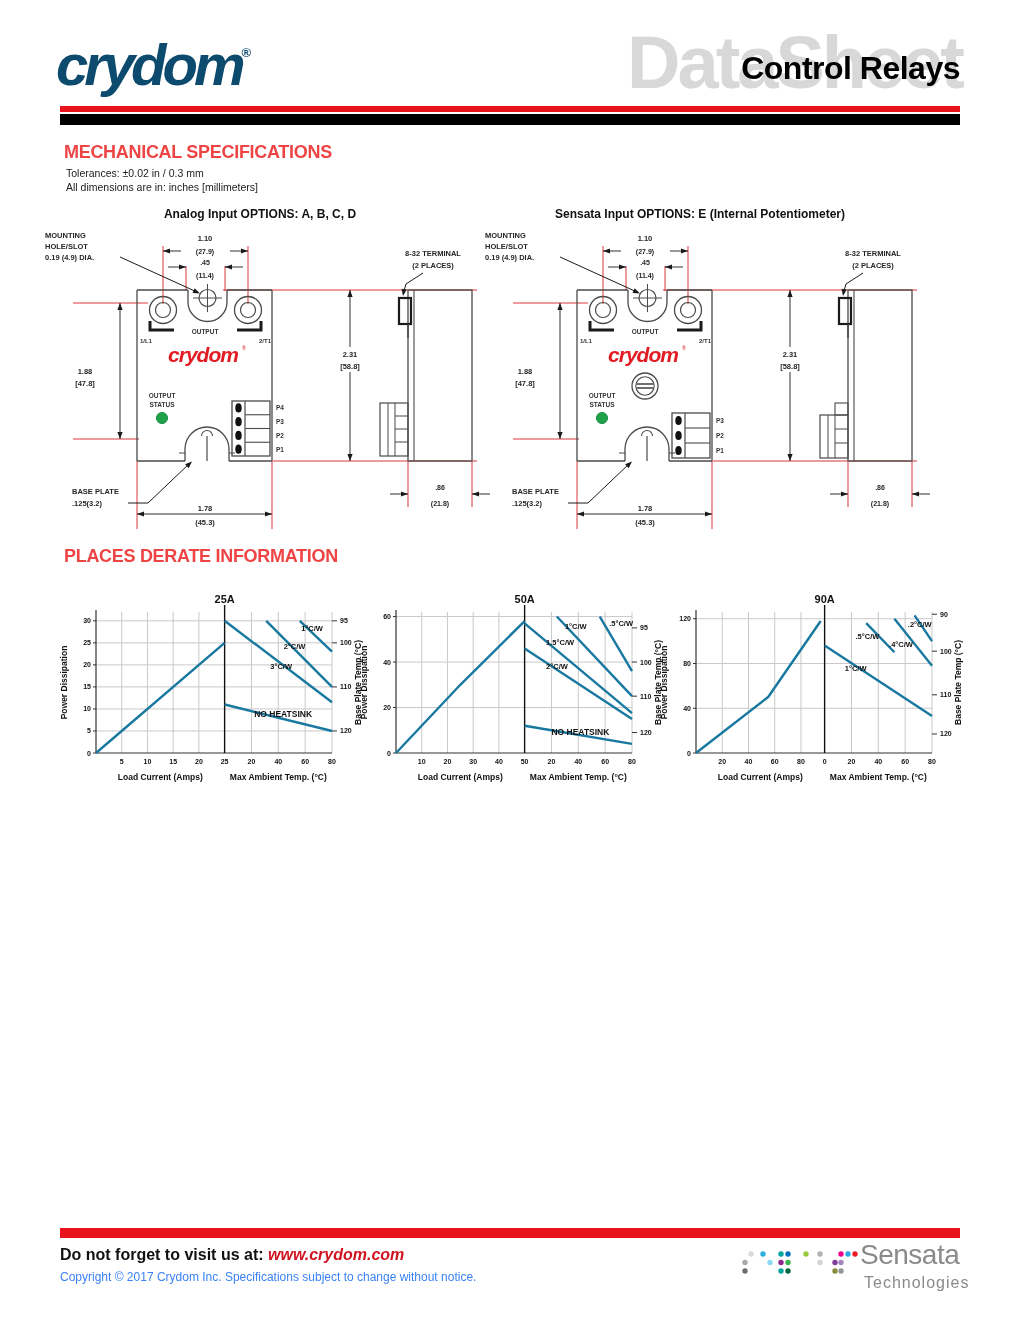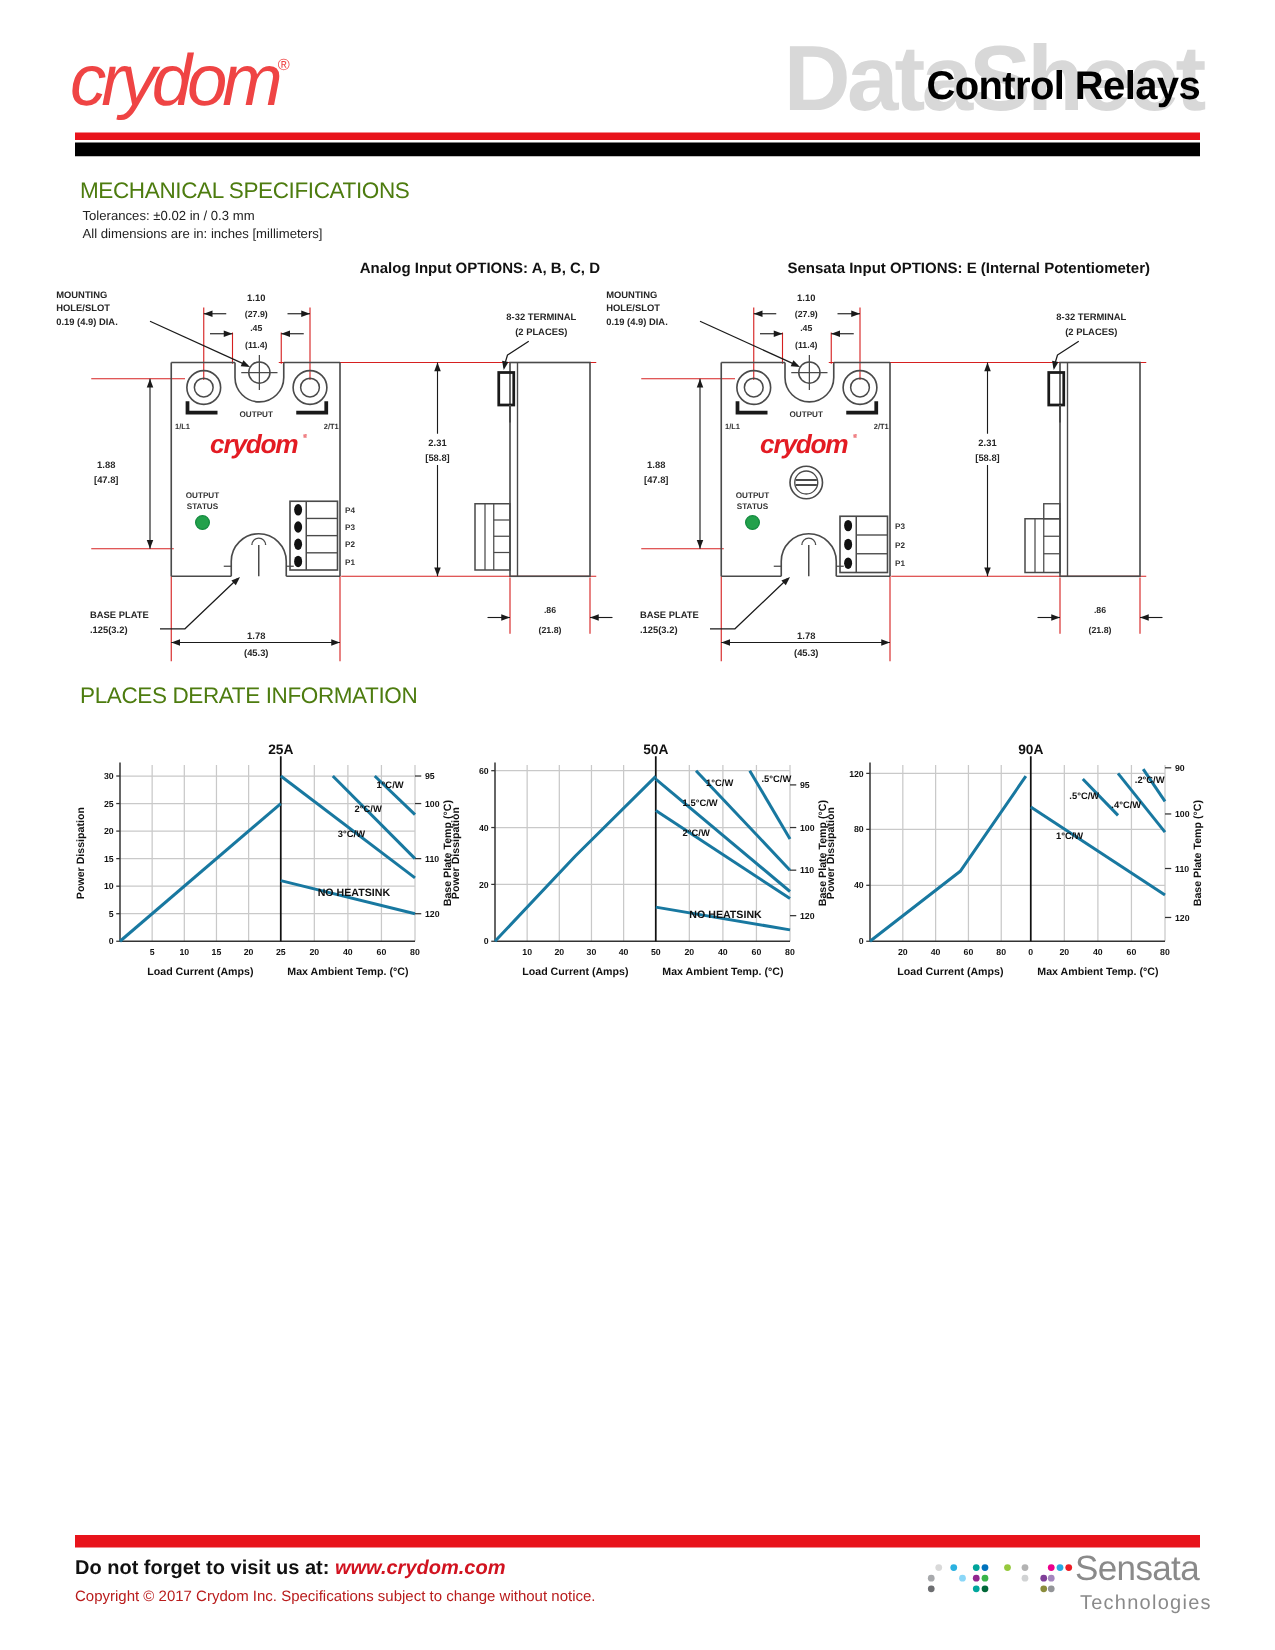--- a/index.html
+++ b/index.html
@@ -1,39 +1,39 @@
 <!DOCTYPE html>
 <html><head>
 <meta charset="utf-8">
 <style>
   html,body{margin:0;padding:0}
   body{width:1020px;height:1320px;background:#fff;position:relative;
        font-family:"Liberation Sans",sans-serif;color:#111;overflow:hidden}
   .abs{position:absolute}
-  .logo{left:56px;top:36px;font-size:58px;font-weight:normal;font-style:italic;
-        color:#ef4444;letter-spacing:-4px;line-height:1}
+  .logo{left:56px;top:36px;font-size:58px;font-weight:bold;font-style:italic;
+        color:#0c4a6e;letter-spacing:-4px;line-height:1}
   .logo .reg{font-size:13px;vertical-align:28px;letter-spacing:0;font-style:normal}
   .watermark{right:58px;top:26px;font-size:74px;font-weight:bold;
              color:#d8d8d8;letter-spacing:-3px;line-height:1;z-index:1}
   .doc-title{right:60px;top:50px;font-size:32px;font-weight:bold;color:#000;z-index:2;letter-spacing:-0.5px}
   .hbar-red{left:60px;top:106px;width:900px;height:6px;background:#e8131b}
   .hbar-black{left:60px;top:114px;width:900px;height:11px;background:#000}
-  .sec-h{font-size:18px;font-weight:normal;color:#4d7c0f;letter-spacing:-0.3px}
+  .sec-h{font-size:18px;font-weight:bold;color:#ef4444;letter-spacing:-0.3px}
   .mech-h{left:64px;top:142px}
   .tol{left:66px;font-size:10.5px;color:#222}
   .tol1{top:167px}.tol2{top:181px}
-  .dtitle{top:207px;width:440px;text-align:right;font-size:12px;font-weight:bold;color:#111}
+  .dtitle{top:207px;width:440px;text-align:center;font-size:12px;font-weight:bold;color:#111}
   .dt0{left:40px}.dt1{left:480px}
   .thermal-h{left:64px;top:546px}
   svg{position:absolute;overflow:visible}
   svg text{font-family:"Liberation Sans",sans-serif}
   .fbar{left:60px;top:1228px;width:900px;height:10px;background:#e8131b}
   .visit{left:60px;top:1246px;font-size:16px;font-weight:bold;color:#111}
   .visit a{color:#d11320;font-style:italic;text-decoration:none}
-  .copy{left:60px;top:1270px;font-size:12px;color:#b91c1c}
+  .copy{left:60px;top:1270px;font-size:12px;color:#3b82f6}
   .sensata-name{left:860px;top:1239px;font-size:28px;color:#8a8a8a;letter-spacing:-0.5px}
   .sensata-sub{left:864px;top:1274px;font-size:16px;color:#8a8a8a;letter-spacing:1px}
 </style>
 </head>
 <body>
 
 <div class="abs logo"><span>crydom</span><span class="reg">®</span></div>
 <div class="abs watermark">DataSheet</div>
 <div class="abs doc-title">Control Relays</div>
 <div class="abs hbar-red"></div>

